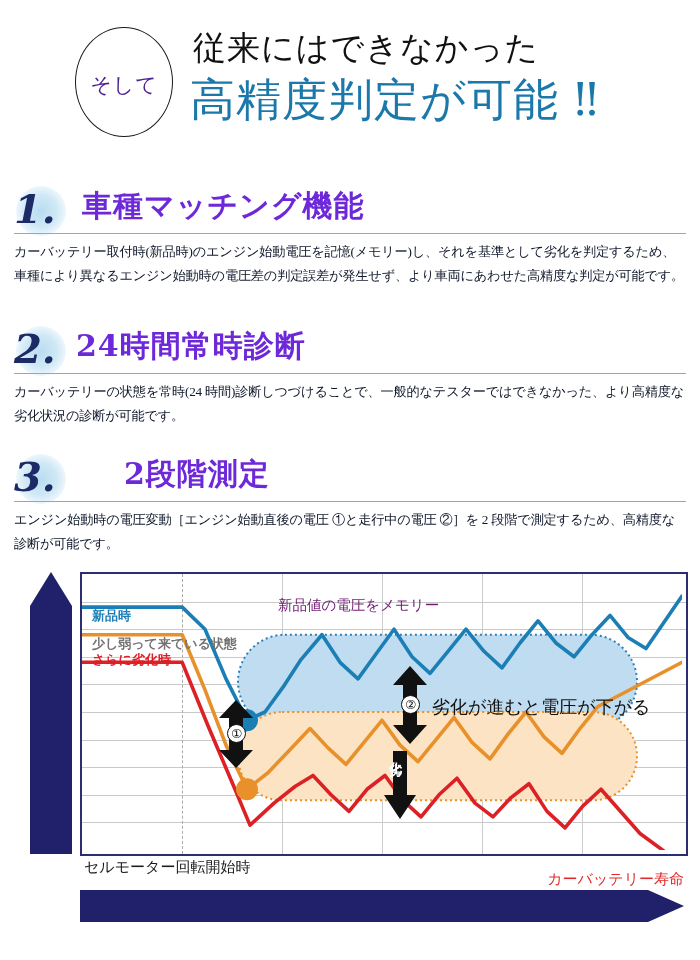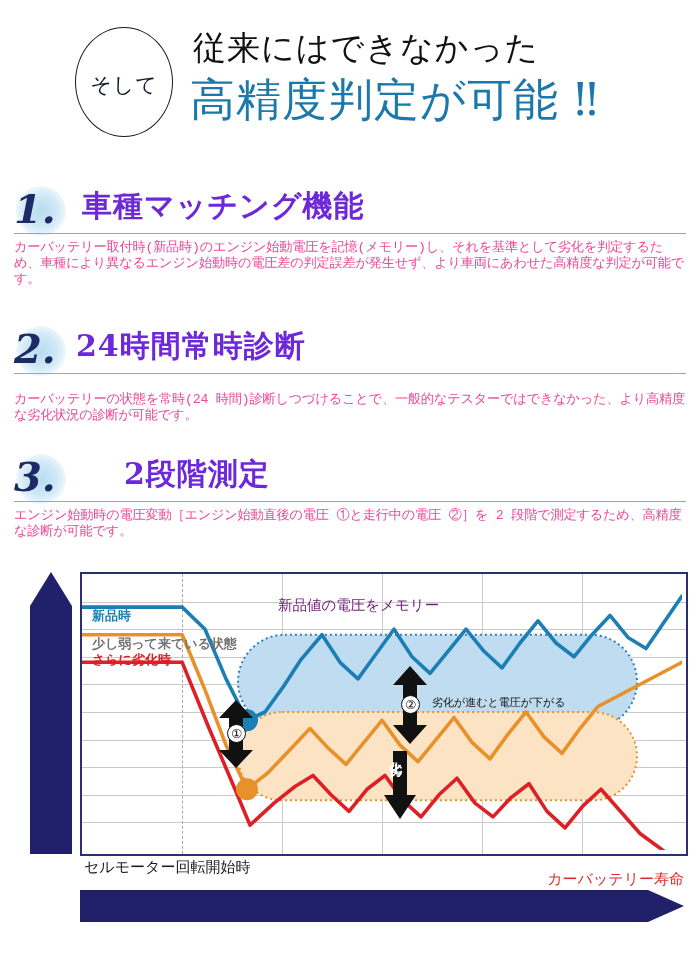--- a/index.html
+++ b/index.html
@@ -27,21 +27,21 @@
     width: 96px; height: 108px;
     border: 1.6px solid #1a1a1a;
     border-radius: 50%;
     display: flex;
     align-items: center;
     justify-content: center;
   }
   #soshite-text {
     font-family: "DejaVu Serif", "Liberation Serif", serif;
     font-size: 21px;
-    color: #0f172a;
+    color: #4c1d95;
     letter-spacing: 1px;
     margin-top: 6px;
   }
   #header-line1 {
     position: absolute;
     left: 193px; top: 26px;
     font-family: "DejaVu Serif", "Liberation Serif", serif;
     font-size: 33px;
     color: #111111;
     letter-spacing: 1px;
@@ -100,24 +100,24 @@
     position: absolute;
     left: 14px;
     width: 672px;
     height: 1px;
     background: #9aa3c0;
   }
   .sec-body {
     position: absolute;
     left: 14px;
     width: 674px;
-    font-family: Liberation Mono, monospace;
+    font-family: Liberation Serif, serif;
     font-size: 13.2px;
-    line-height: 16px;
-    color: #ec4899;
+    line-height: 24px;
+    color: #0f172a;
     letter-spacing: -0.2px;
   }
 
   
   #chart-area {
     position: absolute;
     left: 0; top: 560px;
     width: 700px; height: 400px;
   }
   #plot {
@@ -226,21 +226,21 @@
   .band-note {
     position: absolute;
     font-family: "DejaVu Sans", "Liberation Sans", sans-serif;
     font-size: 14.5px;
     color: #701a75;
     white-space: nowrap;
   }
   .arrow-note {
     position: absolute;
     font-family: "DejaVu Sans", "Liberation Sans", sans-serif;
-    font-size: 11px;
+    font-size: 18px;
     color: #111111;
     white-space: nowrap;
   }
   .circled {
     position: absolute;
     width: 19px; height: 19px;
     border-radius: 50%;
     background: #ffffff;
     border: 1.6px solid #111111;
     color: #111111;
@@ -284,21 +284,21 @@
   <div class="sec-body" style="top:56px;">カーバッテリー取付時(新品時)のエンジン始動電圧を記憶(メモリー)し、それを基準として劣化を判定するため、車種により異なるエンジン始動時の電圧差の判定誤差が発生せず、より車両にあわせた高精度な判定が可能です。</div>
 </div>
 
 <div class="section" style="top:324px;">
   <div class="sec-num-wrap">
     <div class="sec-num-glow"></div>
     <div class="sec-num">2.</div>
   </div>
   <div class="sec-title" style="left:76px;">24時間常時診断</div>
   <div class="sec-rule" style="top:49px;"></div>
-  <div class="sec-body" style="top:56px;margin-top:12px;">カーバッテリーの状態を常時(24 時間)診断しつづけることで、一般的なテスターではできなかった、より高精度な劣化状況の診断が可能です。</div>
+  <div class="sec-body" style="top:56px;">カーバッテリーの状態を常時(24 時間)診断しつづけることで、一般的なテスターではできなかった、より高精度な劣化状況の診断が可能です。</div>
 </div>
 
 <div class="section" style="top:452px;">
   <div class="sec-num-wrap">
     <div class="sec-num-glow"></div>
     <div class="sec-num">3.</div>
   </div>
   <div class="sec-title" style="left:80px;margin-left:44px;">2段階測定</div>
   <div class="sec-rule" style="top:49px;"></div>
   <div class="sec-body" style="top:56px;">エンジン始動時の電圧変動［エンジン始動直後の電圧 ①と走行中の電圧 ②］を 2 段階で測定するため、高精度な診断が可能です。</div>

